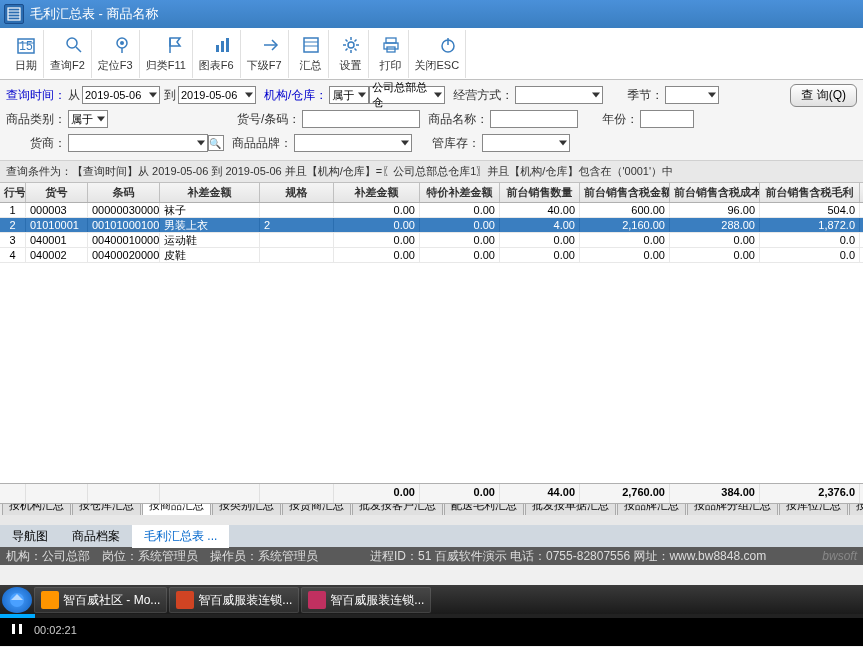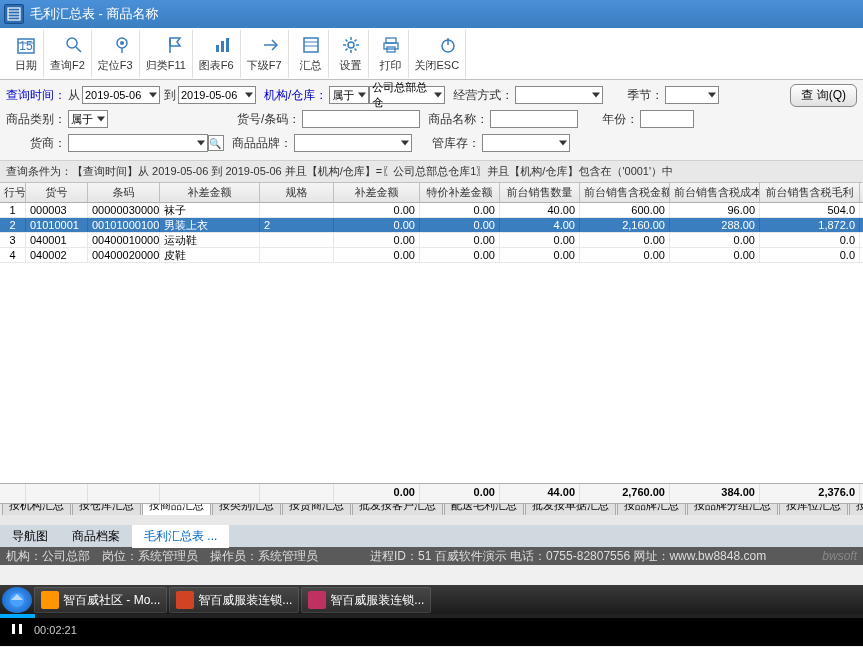--- a/index.html
+++ b/index.html
@@ -15,21 +15,21 @@
 .filter-row { display: flex; align-items: center; margin-bottom: 2px; height: 22px; }
 .filter-label { color: #333; margin-right: 2px; white-space: nowrap; }
 .filter-label.blue { color: #0000cc; }
 .finput { border: 1px solid #888; height: 18px; padding: 0 2px; font-size: 11px; background: #fff; }
 .fselect { border: 1px solid #888; height: 18px; font-size: 11px; background: #fff; position:relative; display:inline-flex; align-items:center; padding: 0 14px 0 2px; }
 .fselect::after { content:""; position:absolute; right:2px; top:50%; transform:translateY(-50%); border-left:4px solid transparent; border-right:4px solid transparent; border-top:5px solid #333; }
 .spacer { width: 8px; }
 .query-btn { border: 1px solid #888; background: linear-gradient(#fff,#e0e0e0); padding: 2px 10px; cursor: pointer; border-radius:6px; }
 .conditions-bar { background: #e8e8e8; padding: 3px 6px; font-size: 11px; color: #333; border-bottom: 1px solid #c0c0c0; }
 .grid-wrap { background: #fff; height: 320px; overflow: hidden; position: relative; }
-.grid-header-row { display:flex; background: linear-gradient(#f5f5f5,#e5e5e5); border-bottom:1px solid #b0b0b0; height:20px; }
+.grid-header-row { display:flex; background: linear-gradient(#f5f5f5,#e5e5e5); border-bottom:1px solid #b0b0b0; height:20px;font-weight:bold; }
 .gh { border-right:1px solid #c0c0c0; padding:2px 4px; font-size:11px; color:#333; text-align:center; overflow:hidden; white-space:nowrap; }
 .grid-body { }
 .grid-row { display:flex; height:15px; border-bottom:1px solid #e8e8e8; }
 .grid-row.sel { background:#3a7ec0; color:#fff; }
 .gc { border-right:1px solid #e8e8e8; padding:0 4px; font-size:11px; overflow:hidden; white-space:nowrap; line-height:15px; }
 .gc.r { text-align:right; }
 .gc.c { text-align:center; }
 .grid-row.sel .gc { border-right-color: #2a6eb0; }
 .totals-row { position:absolute; bottom:0; left:0; right:0; display:flex; background:#f5f5f5; border-top:1px solid #b0b0b0; height:20px; font-weight:bold; }
 .gt { border-right:1px solid #e0e0e0; padding:2px 4px; font-size:11px; text-align:right; }

